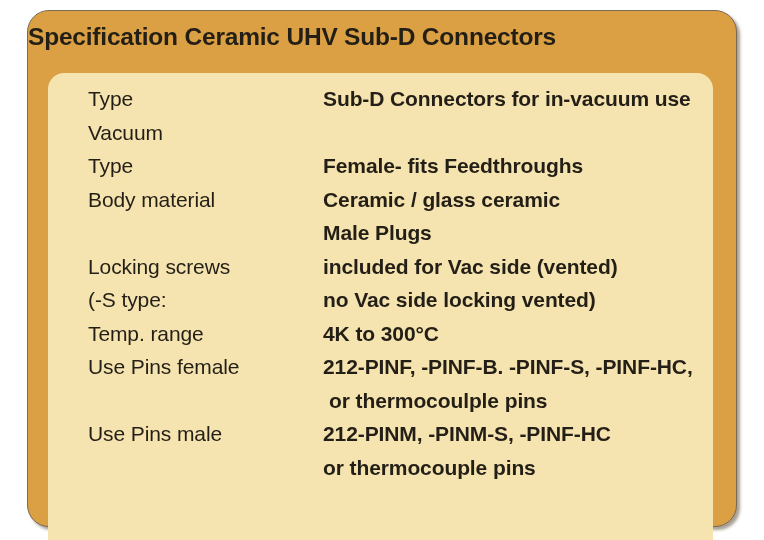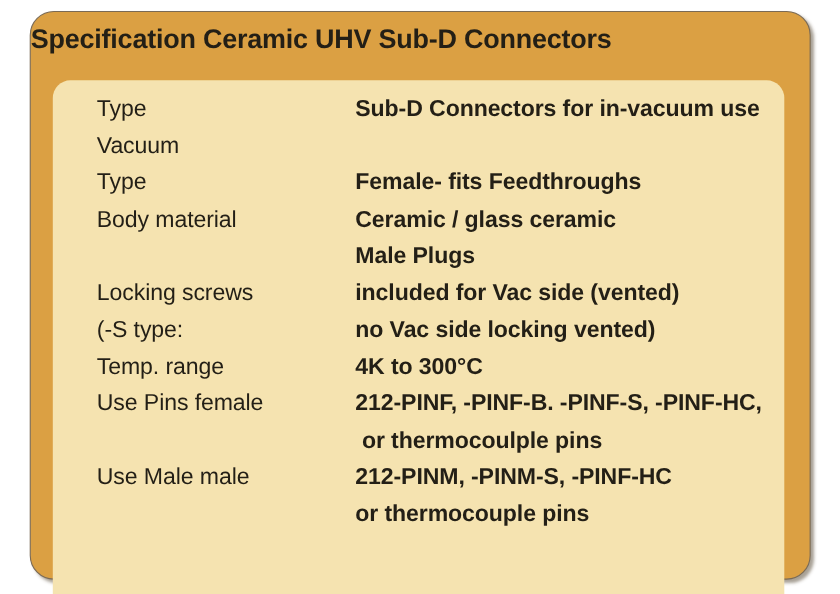--- a/index.html
+++ b/index.html
@@ -134,21 +134,21 @@
         </div>
         <div class="row">
           <div class="cell-label">Use Pins female</div>
           <div class="cell-value">212-PINF, -PINF-B. -PINF-S, -PINF-HC,</div>
         </div>
         <div class="row">
           <div class="cell-label"></div>
           <div class="cell-value indent"> or thermocoulple pins</div>
         </div>
         <div class="row">
-          <div class="cell-label">Use Male male</div>
+          <div class="cell-label">Use Pins male</div>
           <div class="cell-value">212-PINM,  -PINM-S, -PINF-HC</div>
         </div>
         <div class="row">
           <div class="cell-label"></div>
           <div class="cell-value">or thermocouple pins</div>
         </div>
       </div>
   </div>
 
 </div>

